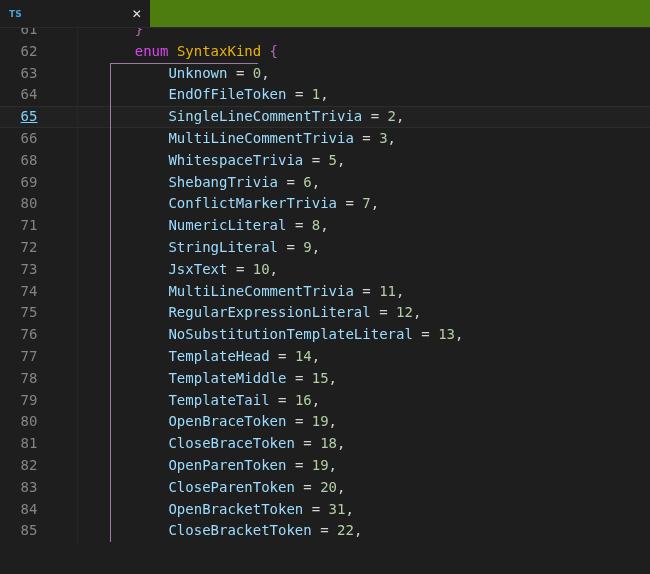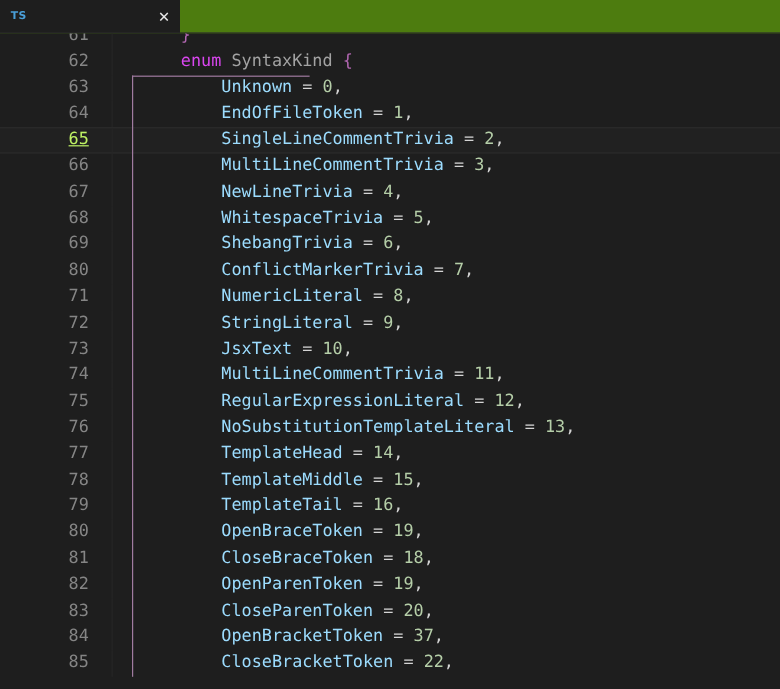--- a/index.html
+++ b/index.html
@@ -90,29 +90,28 @@
     box-sizing: border-box;
   }
   .row.active {
     background: #212121;
     border-top: 1px solid #2c2c2c;
     border-bottom: 1px solid #2c2c2c;
   }
   .lineno {
     width: 58px;
     flex: 0 0 58px;
-    text-align: right;
+    text-align: center;
     font-size: 14px;
     color: #858585;
     line-height: 21.8px;
     user-select: none;
-    margin-left: 16px;
   }
   .row.active .lineno {
-    color: #bef264;
+    color: #7dd3fc;
     text-decoration: underline;
   }
   .gutterpad {
     flex: 0 0 20px;
     width: 20px;
     height: 100%;
     border-right: 1px solid #262626;
     box-sizing: border-box;
   }
   .code {
@@ -120,21 +119,21 @@
     font-size: 14px;
     line-height: 21.8px;
     white-space: pre;
     color: #d4d4d4;
     padding-left: 23px;
     box-sizing: border-box;
   }
 
   
   .kw   { color: #d946ef; }  
-  .typ  { color: #a3a3a3; }  
+  .typ  { color: #eab308; }  
   .brk  { color: #b267b2; }  
   .prop { color: #9cdcfe; }  
   .op   { color: #d4d4d4; }  
   .num  { color: #b5cea8; }  
 
   
   .guide-v {
     position: absolute;
     left: 110px;
     width: 1px;
@@ -189,25 +188,20 @@
         <div class="lineno">65</div>
         <div class="gutterpad"></div>
         <div class="code"><span class="op">        </span><span class="prop">SingleLineCommentTrivia</span><span class="op"> = </span><span class="num">2</span><span class="op">,</span></div>
       </div>
       <div class="row">
         <div class="lineno">66</div>
         <div class="gutterpad"></div>
         <div class="code"><span class="op">        </span><span class="prop">MultiLineCommentTrivia</span><span class="op"> = </span><span class="num">3</span><span class="op">,</span></div>
       </div>
       <div class="row">
-        <div class="lineno">67</div>
-        <div class="gutterpad"></div>
-        <div class="code"><span class="op">        </span><span class="prop">NewLineTrivia</span><span class="op"> = </span><span class="num">4</span><span class="op">,</span></div>
-      </div>
-      <div class="row">
         <div class="lineno">68</div>
         <div class="gutterpad"></div>
         <div class="code"><span class="op">        </span><span class="prop">WhitespaceTrivia</span><span class="op"> = </span><span class="num">5</span><span class="op">,</span></div>
       </div>
       <div class="row">
         <div class="lineno">69</div>
         <div class="gutterpad"></div>
         <div class="code"><span class="op">        </span><span class="prop">ShebangTrivia</span><span class="op"> = </span><span class="num">6</span><span class="op">,</span></div>
       </div>
       <div class="row">
@@ -276,21 +270,21 @@
         <div class="code"><span class="op">        </span><span class="prop">OpenParenToken</span><span class="op"> = </span><span class="num">19</span><span class="op">,</span></div>
       </div>
       <div class="row">
         <div class="lineno">83</div>
         <div class="gutterpad"></div>
         <div class="code"><span class="op">        </span><span class="prop">CloseParenToken</span><span class="op"> = </span><span class="num">20</span><span class="op">,</span></div>
       </div>
       <div class="row">
         <div class="lineno">84</div>
         <div class="gutterpad"></div>
-        <div class="code"><span class="op">        </span><span class="prop">OpenBracketToken</span><span class="op"> = </span><span class="num">37</span><span class="op">,</span></div>
+        <div class="code"><span class="op">        </span><span class="prop">OpenBracketToken</span><span class="op"> = </span><span class="num">31</span><span class="op">,</span></div>
       </div>
       <div class="row">
         <div class="lineno">85</div>
         <div class="gutterpad"></div>
         <div class="code"><span class="op">        </span><span class="prop">CloseBracketToken</span><span class="op"> = </span><span class="num">22</span><span class="op">,</span></div>
       </div>
       <div class="guide-v" style="top: 43.6px; bottom: 0px;"></div>
       <div class="guide-h" style="top: 43.6px;"></div>
     </div>
 </div>

